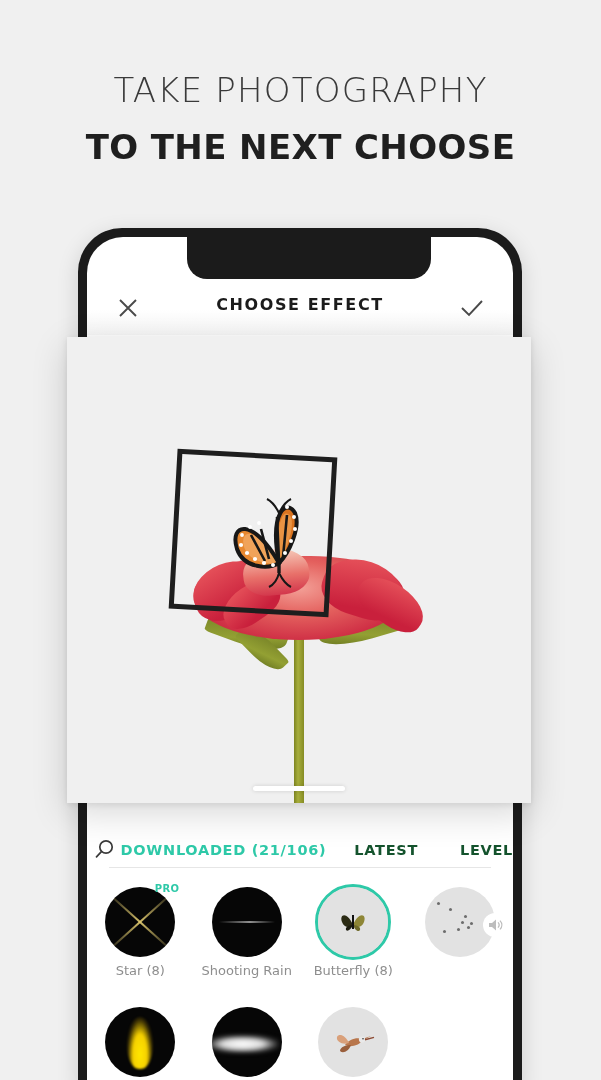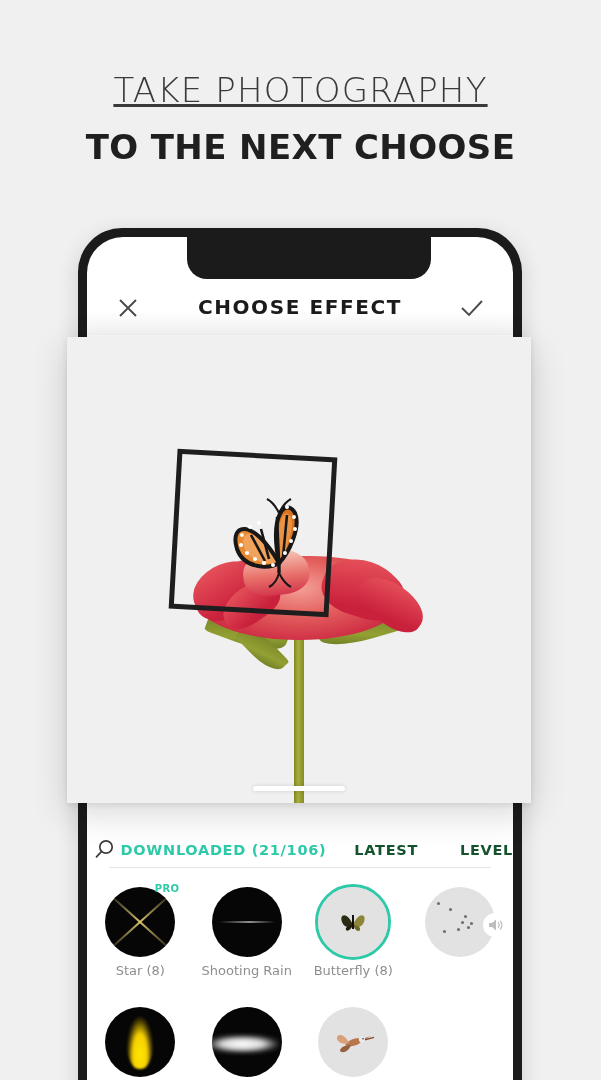--- a/index.html
+++ b/index.html
@@ -14,21 +14,20 @@
   
   .headline { position:absolute; left:0; top:0; width:601px; text-align:center; }
   .headline-line1 {
     margin-top:68px;
     font-family:"DejaVu Sans", sans-serif;
     font-weight:300;
     font-size:34px;
     letter-spacing:1.2px;
     color:#3a3a3a;
     line-height:44px;
-    text-decoration:underline;
   }
   .headline-line2 {
     margin-top:14px;
     font-family:"DejaVu Sans", sans-serif;
     font-weight:bold;
     font-size:34px;
     letter-spacing:0.4px;
     color:#1f1f1f;
     line-height:42px;
   }
@@ -66,21 +65,21 @@
     width:426px; height:56px;
     background:linear-gradient(#ffffff 0%, #ffffff 55%, #f6f6f6 100%);
     z-index:5;
   }
   .app-header-title {
     position:absolute;
     left:0; top:16px; width:426px;
     text-align:center;
     font-family:"DejaVu Sans", sans-serif;
     font-weight:bold;
-    font-size:20px;
+    font-size:16px;
     letter-spacing:1.6px;
     color:#1b1b1b;
   }
   .icon-btn { position:absolute; top:12px; width:34px; height:34px; cursor:pointer; }
   .icon-close { left:24px; }
   .icon-confirm { right:24px; }
   .icon-btn svg { display:block; width:34px; height:34px; }
 
   
   .effects-panel {

